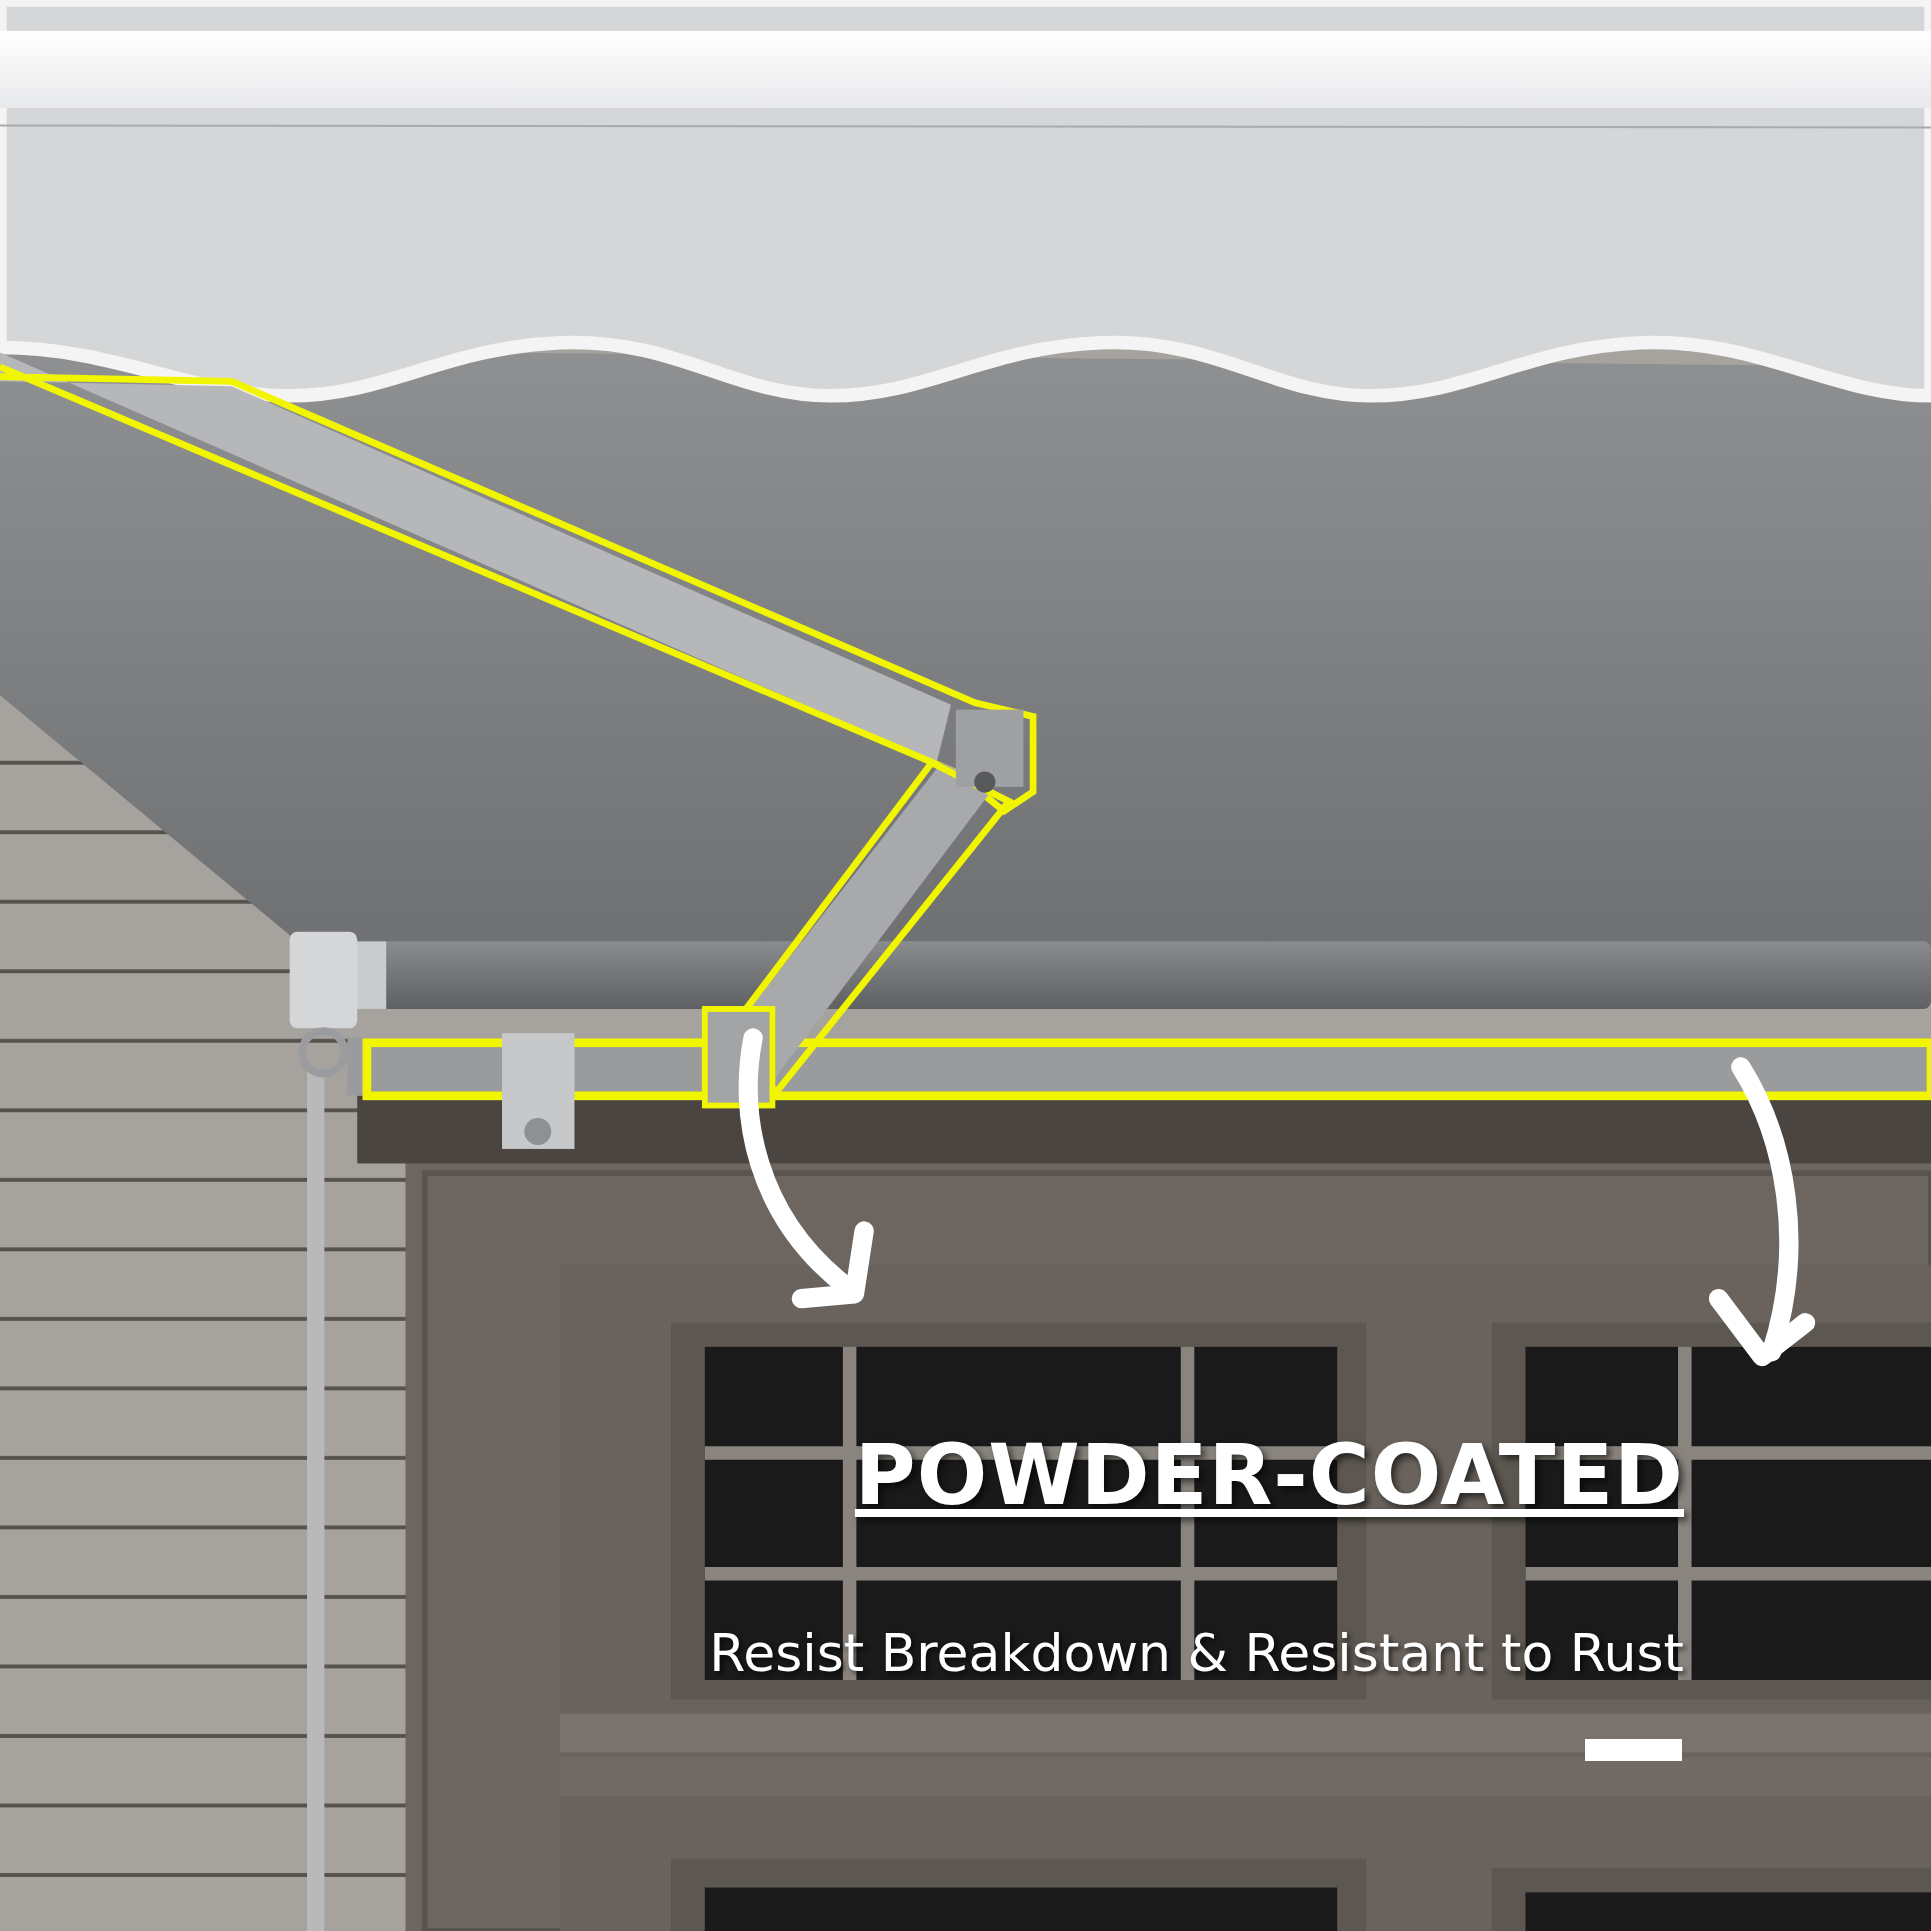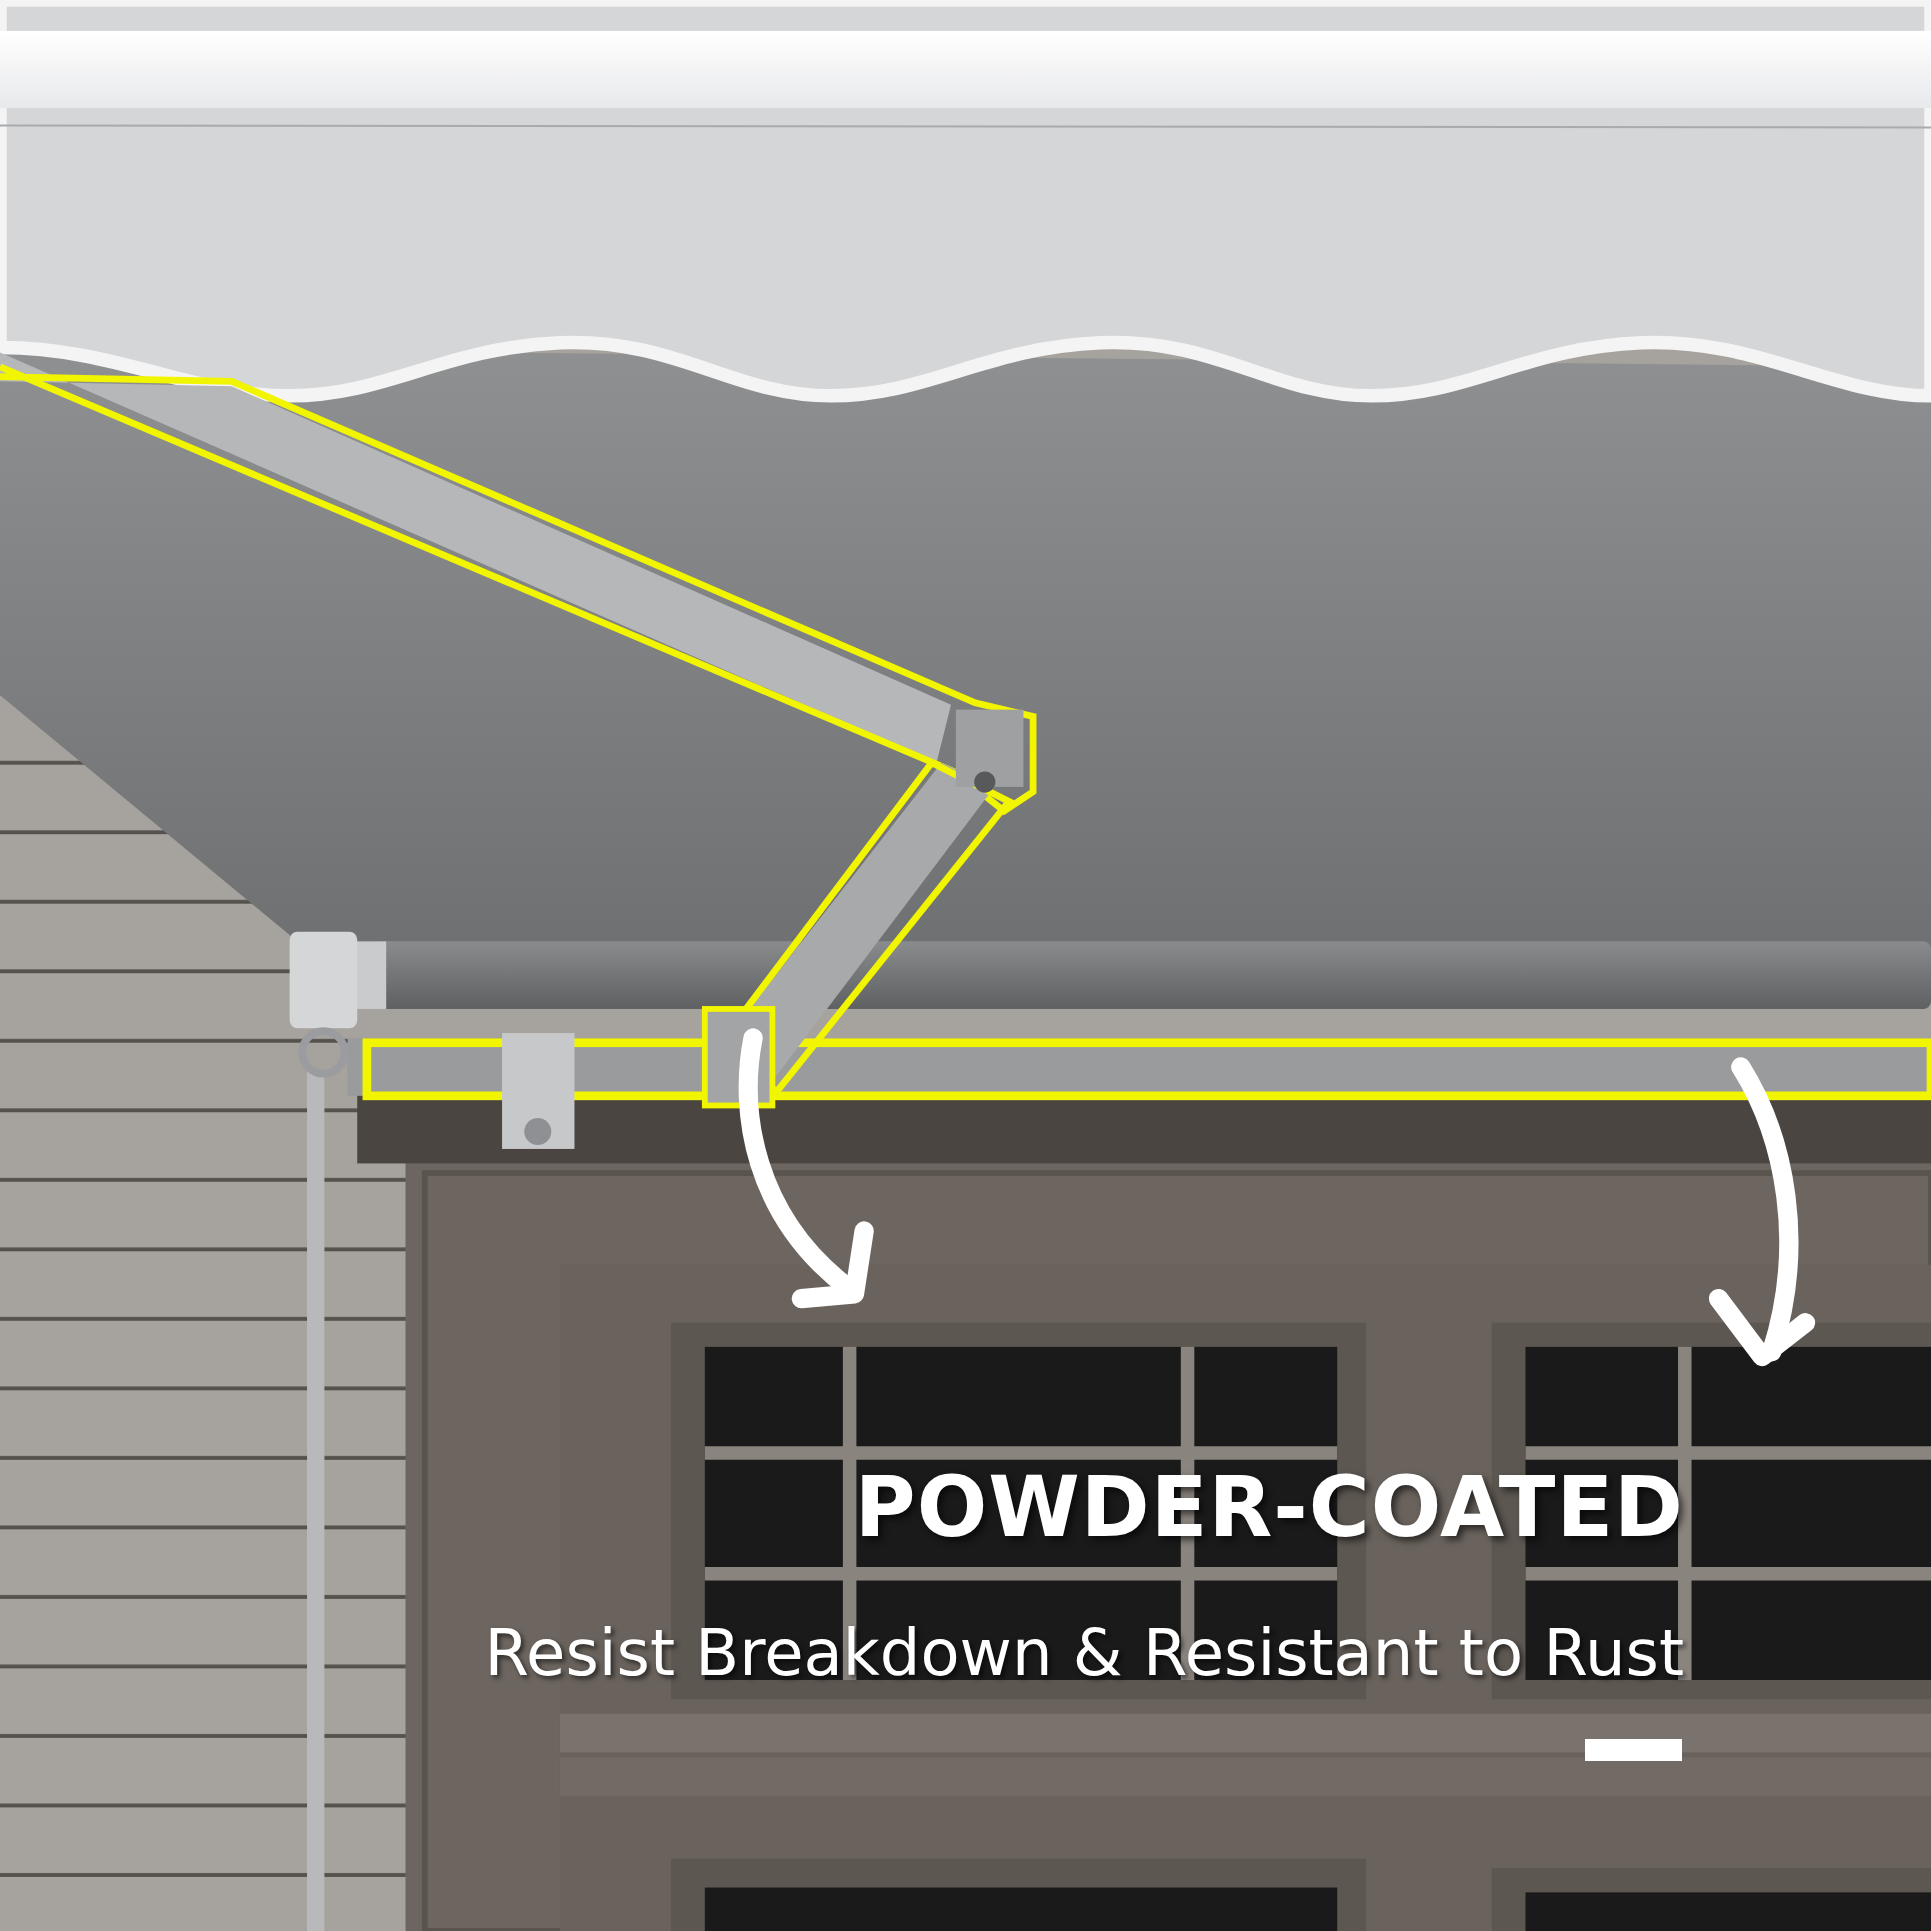--- a/index.html
+++ b/index.html
@@ -1,20 +1,20 @@
 <!DOCTYPE html>
 <html><head>
 <meta charset="utf-8">
 <style>
   html, body { margin:0; padding:0; }
   body { width:1931px; height:1931px; position:relative; overflow:hidden; background:#8a8580; font-family:"Liberation Sans", sans-serif; }
   .scene { position:absolute; inset:0; }
   svg.art { position:absolute; left:0; top:0; width:1931px; height:1931px; }
-  .headline { position:absolute; right:247px; top:1457px; text-align:center; color:#fff; font-family:"DejaVu Sans", sans-serif; font-weight:bold; font-size:83px; line-height:102px; letter-spacing:1px; text-shadow:3.9px 3.9px 7.7px rgba(0,0,0,0.6); }
-  .subline { position:absolute; right:247px; top:1622px; text-align:right; color:#fff; font-family:"DejaVu Sans", sans-serif; font-size:64px; line-height:62px; text-shadow:2.9px 2.9px 5.8px rgba(0,0,0,0.6); white-space:nowrap; }
+  .headline { position:absolute; right:247px; top:1425px; text-align:center; color:#fff; font-family:"DejaVu Sans", sans-serif; font-weight:bold; font-size:83px; line-height:102px; letter-spacing:1px; text-shadow:3.9px 3.9px 7.7px rgba(0,0,0,0.6);text-decoration:underline; }
+  .subline { position:absolute; right:247px; top:1622px; text-align:right; color:#fff; font-family:"DejaVu Sans", sans-serif; font-size:52px; line-height:62px; text-shadow:2.9px 2.9px 5.8px rgba(0,0,0,0.6); white-space:nowrap; }
   .accent-bar { position:absolute; left:1585px; top:1739px; width:97px; height:22px; background:#ffffff; }
 </style>
 </head>
 <body>
 
 <div class="scene">
 <svg class="art" viewBox="0 0 2000 2000" xmlns="http://www.w3.org/2000/svg">
   <defs>
     <linearGradient id="under" x1="0" y1="0" x2="0" y2="1">
       <stop offset="0" stop-color="#8f9092"></stop>

